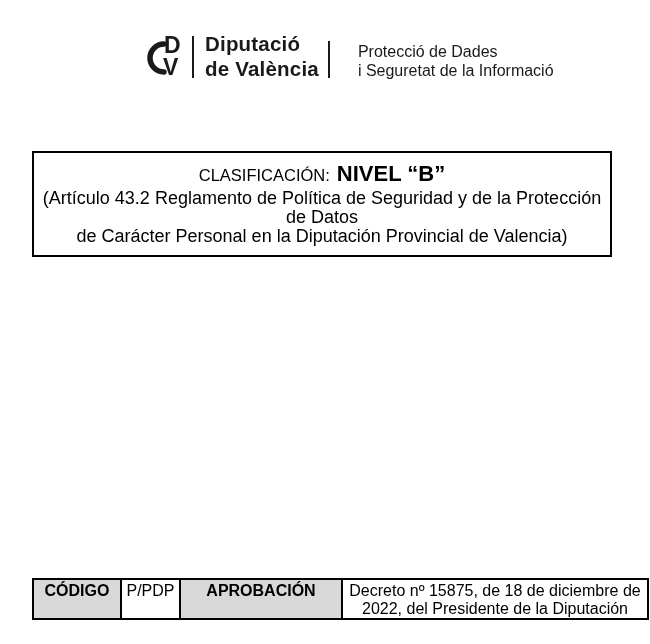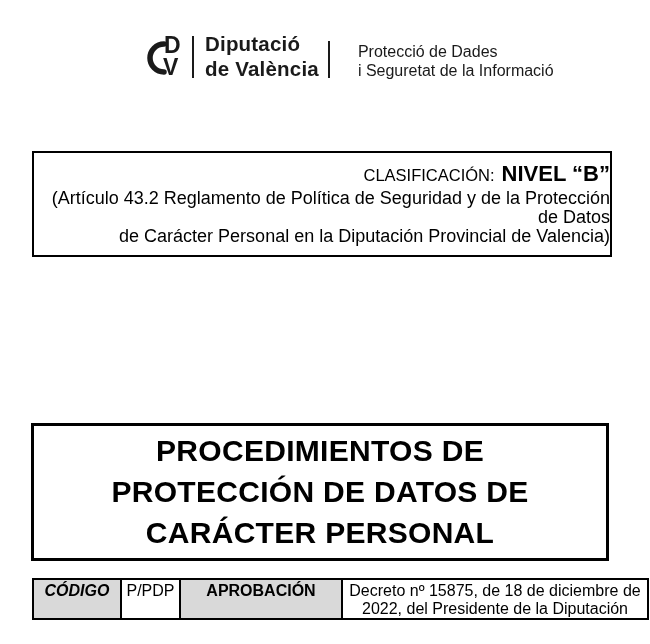--- a/index.html
+++ b/index.html
@@ -16,21 +16,21 @@
   .mark text { font-family: "Liberation Sans", sans-serif; font-weight: 700; font-size: 23px; fill: #1a1a1a; }
   .vbar { width: 2px; background: #1a1a1a; }
   .vbar1 { margin-left: 7px; margin-top: 9px; height: 42px; }
   .vbar2 { margin-left: 9px; margin-top: 14px; height: 37px; }
   .org { margin-left: 11px; margin-top: 4px; font-size: 20.5px; line-height: 25px; color: #1a1a1a; letter-spacing: 0.2px; font-weight: bold; }
   .dept { margin-left: 28px; margin-top: 15px; font-size: 16px; line-height: 19px; color: #1a1a1a; }
 
   
   .class-box {
     position: absolute; left: 32px; top: 151px; width: 576px;
-    border: 2px solid #000; text-align: right; padding: 7px 0 9px;
+    border: 2px solid #000; text-align: center; padding: 7px 0 9px;
     box-sizing: content-box;
   }
   .class-line { line-height: 27px; }
   .class-label { font-size: 16.5px; }
   .class-level { font-size: 22px; font-weight: 700; margin-left: 7px; }
   .class-sub { font-size: 18px; line-height: 19px; }
 
   
   .title-box {
     position: absolute; left: 31px; top: 423px; width: 572px;
@@ -42,21 +42,21 @@
   .meta {
     position: absolute; left: 32px; top: 578px;
     border-collapse: collapse; table-layout: fixed;
   }
   .meta td {
     border: 2px solid #000; vertical-align: top; text-align: center;
     padding: 2px 2px 0 2px; height: 35px; box-sizing: border-box;
   }
   .meta .hd { background: #d9d9d9; font-weight: 700; font-size: 16px; }
   .meta .val { background: #fff; font-size: 16px; }
-  .w1 { width: 88px; font-style: italic; } .w2 { width: 59px; } .w3 { width: 162px; } .w4 { width: 306px; }
+  .w1 { width: 88px; } .w2 { width: 59px; } .w3 { width: 162px; } .w4 { width: 306px; }
   .decreto { font-size: 15.5px; line-height: 18px; }
 </style>
 </head>
 <body>
 
 <div class="page">
 
   <header class="brand">
     <svg class="mark" width="38" height="50" viewBox="0 0 38 50" aria-hidden="true">
       <path d="M 17 14 A 14 14 0 0 0 17 42" fill="none" stroke="#1a1a1a" stroke-width="5.5" stroke-linecap="round"></path>
@@ -78,27 +78,20 @@
   <section class="class-box">
     <div class="class-line">
       <span class="class-label">CLASIFICACIÓN:</span><span class="class-level">NIVEL “B”</span>
     </div>
     <div class="class-sub">
       <div>(Artículo 43.2 Reglamento de Política de Seguridad y de la Protección de Datos</div>
       <div>de Carácter Personal en la Diputación Provincial de Valencia)</div>
     </div>
   </section>
 
-  <section class="title-box">
-    <div class="doc-title">
-      <div>PROCEDIMIENTOS DE</div>
-      <div>PROTECCIÓN DE DATOS DE</div>
-      <div>CARÁCTER PERSONAL</div>
-    </div>
-  </section>
 
   <table class="meta">
     <tbody>
       <tr>
         <td class="hd w1">CÓDIGO</td>
         <td class="val w2">P/PDP</td>
         <td class="hd w3">APROBACIÓN</td>
         <td class="val w4 decreto">
           <div>Decreto nº 15875, de 18 de diciembre de</div>
           <div>2022, del Presidente de la Diputación</div>

